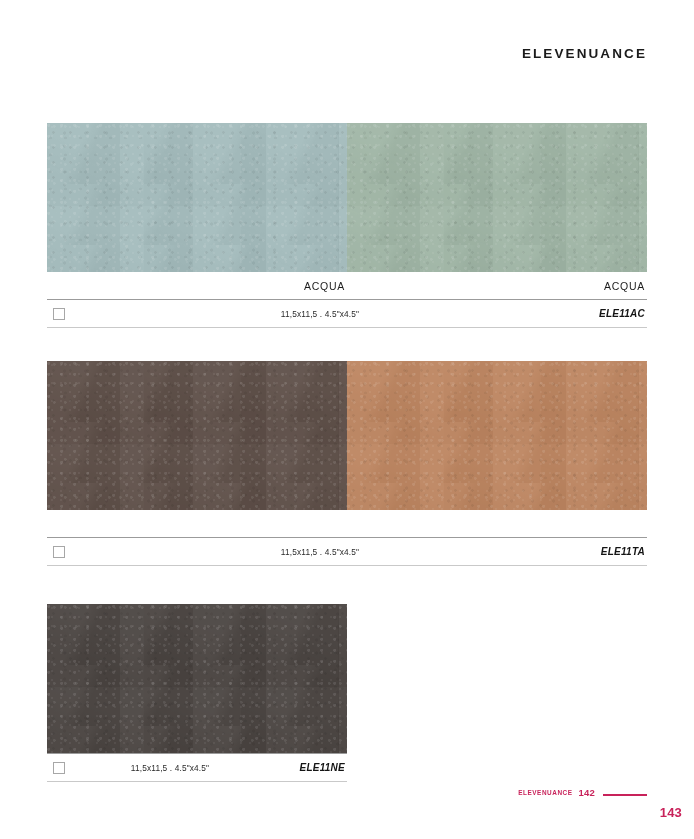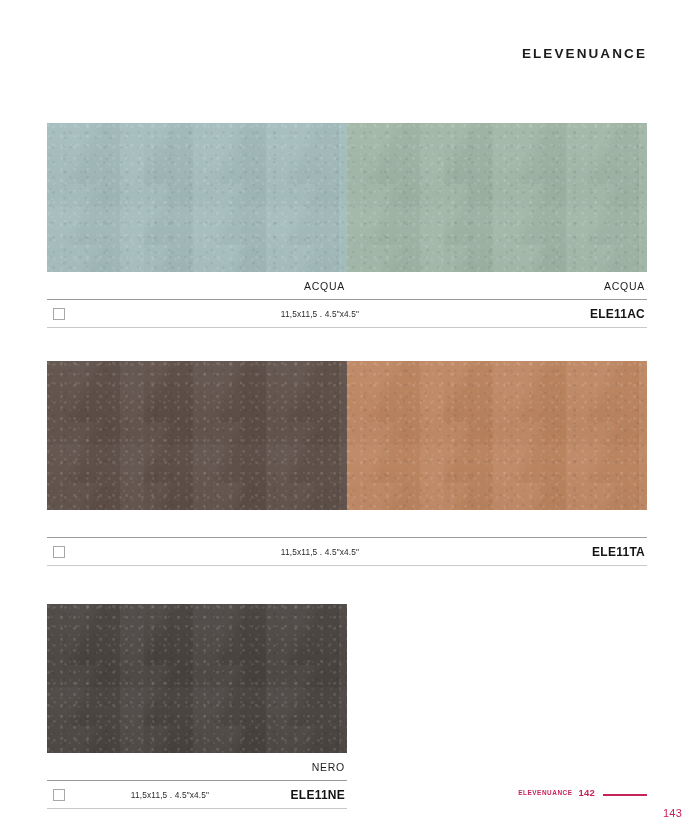--- a/index.html
+++ b/index.html
@@ -139,26 +139,27 @@
     flex: 1 1 auto;
     text-align: center;
     font-size: 8.3px;
     letter-spacing: 0.15px;
     color: #2a2a2a;
     padding-right: 22px;
   }
   .code-text {
     width: 92px;
     text-align: right;
-    font-size: 12px;
+    font-size: 10px;
     font-weight: bold;
     letter-spacing: 0.25px;
     color: #141414;
     padding-right: 2px;
     box-sizing: border-box;
+    font-style: italic;
   }
 
   
   .footer {
     position: absolute;
     left: 0;
     right: 0;
     bottom: 0;
     height: 64px;
   }
@@ -193,22 +194,22 @@
     height: 2px;
     background: #c8225a;
     margin-left: 2px;
     margin-bottom: -4px;
   }
   .footer-line2 {
     margin-top: 5px;
     padding-right: 12px;
   }
   .footer-pagenum-right {
-    font-size: 11px;
-    font-weight: normal;
+    font-size: 13px;
+    font-weight: bold;
     color: #c8225a;
     letter-spacing: 0.2px;
   }
 </style>
 </head>
 <body>
 
 <div class="page-header">
   <span class="brand-title">ELEVENUANCE</span>
 </div>
@@ -283,24 +284,20 @@
 
   <div class="swatch-group">
     <div class="swatch-strip">
       <div class="swatch-cell" style="background:#4a4441">
         <div class="tex"></div>
         <div class="tex2"></div>
       </div>
       <div class="swatch-cell empty"></div>
     </div>
 
-    <div class="name-row">
-      <div class="name-cell">NERO</div>
-      <div class="name-cell empty"></div>
-    </div>
 
     <div class="rule half"></div>
 
     <div class="code-row">
       <div class="code-half">
         <div class="checkbox-slot">
           <span class="checkbox"></span>
         </div>
         <div class="size-text">11,5x11,5 . 4.5"x4.5"</div>
         <div class="code-text">ELE11NE</div>

